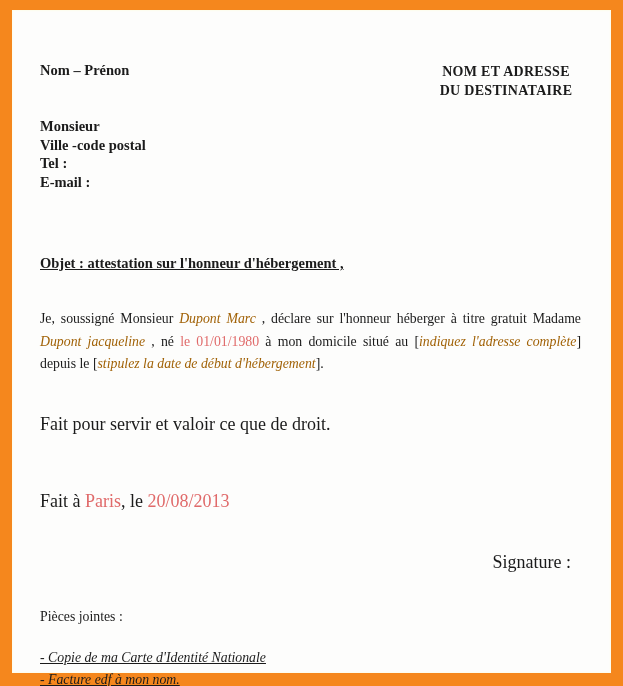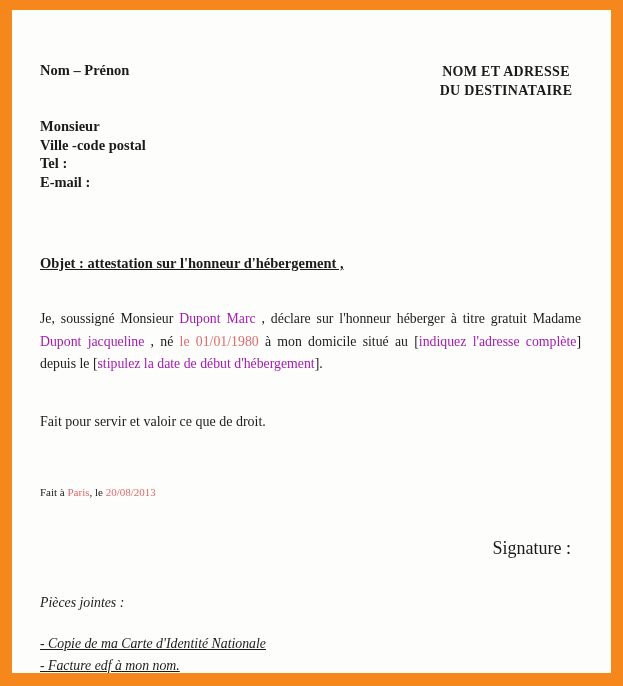--- a/index.html
+++ b/index.html
@@ -58,38 +58,37 @@
     text-decoration: underline;
   }
   .body-par {
     margin-top: 36px;
     font-size: 13.8px;
     line-height: 22.5px;
     text-align: justify;
   }
   .it { }
   .red { color: #e06a6a; }
-  .red-it { color: #a21caf; }
+  .red-it { color: #a16207; font-style: italic; }
   .closing {
     margin-top: 38px;
-    font-size: 14px;
+    font-size: 18px;
   }
   .date-line {
     margin-top: 56px;
-    font-size: 11px;
+    font-size: 18px;
   }
   .signature {
     margin-top: 40px;
     text-align: right;
     font-size: 18px;
     padding-right: 10px;
   }
   .attachments-title {
     margin-top: 36px;
-    font-style: italic;
     font-size: 13.8px;
   }
   .attachment-list {
     margin-top: 22px;
     font-style: italic;
     font-size: 13.8px;
     line-height: 22px;
     text-decoration: underline;
   }
 </style>

